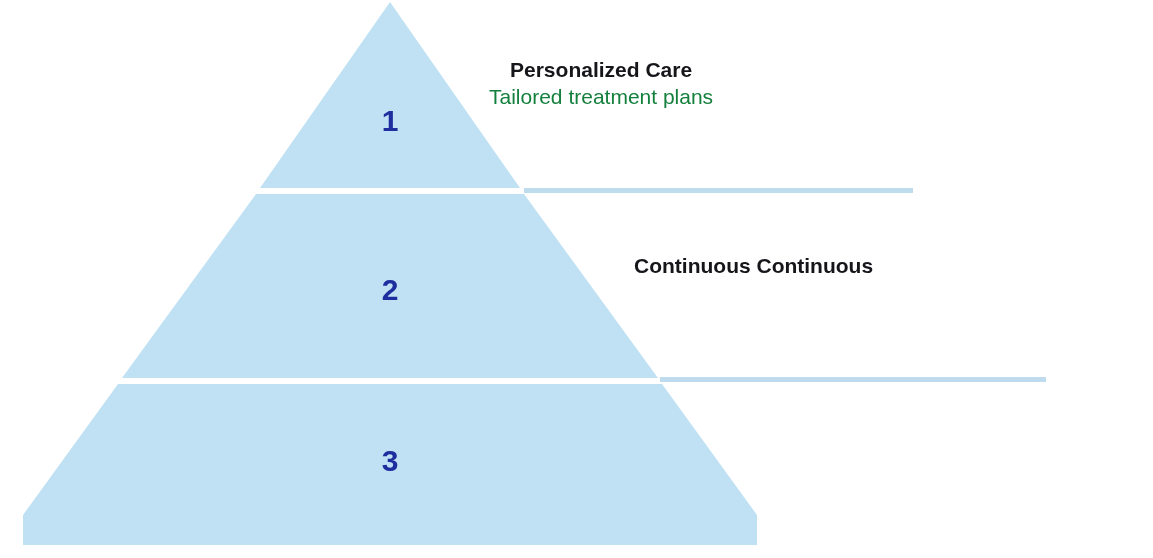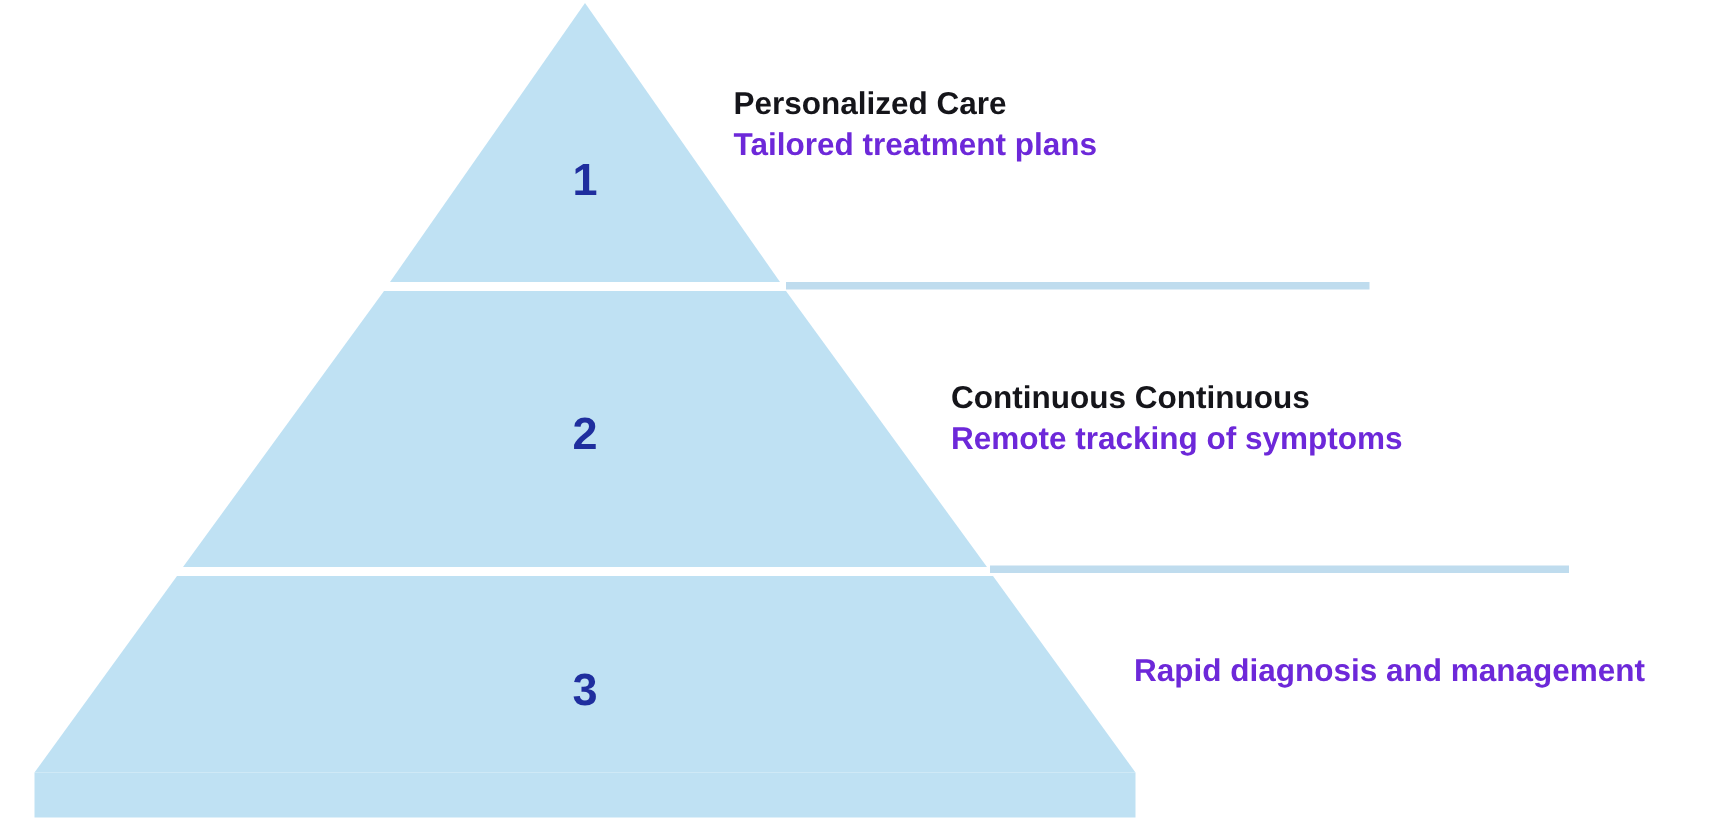--- a/index.html
+++ b/index.html
@@ -42,27 +42,27 @@
     position: absolute;
   }
   .label-title {
     color: #15151a;
     font-weight: bold;
     font-size: 21px;
     line-height: 26px;
     white-space: nowrap;
   }
   .label-sub {
-    color: #6d28d9;
-    font-weight: bold;
+    color: #15803d;
+    font-weight: normal;
     font-size: 21px;
     line-height: 27px;
     white-space: nowrap;
   }
-  .label-1 { left: 489px; top: 57px; }
+  .label-1 { left: 489px; top: 57px; text-align: center; }
   .label-2 { left: 634px; top: 253px; }
   .label-3 { left: 756px; top: 434px; }
 </style>
 </head>
 <body>
 
 <div id="stage">
 
   <svg id="pyramid-svg" viewBox="0 0 1153 558" preserveAspectRatio="none">
 
@@ -82,20 +82,18 @@
   <div class="tier-number tier-num-2">2</div>
   <div class="tier-number tier-num-3">3</div>
 
   <div class="label-block label-1">
     <div class="label-title">Personalized Care</div>
     <div class="label-sub">Tailored treatment plans</div>
   </div>
 
   <div class="label-block label-2">
     <div class="label-title">Continuous Continuous</div>
-    <div class="label-sub">Remote tracking of symptoms</div>
   </div>
 
   <div class="label-block label-3">
-    <div class="label-sub">Rapid diagnosis and management</div>
   </div>
 
 </div>
 
 </body></html>

